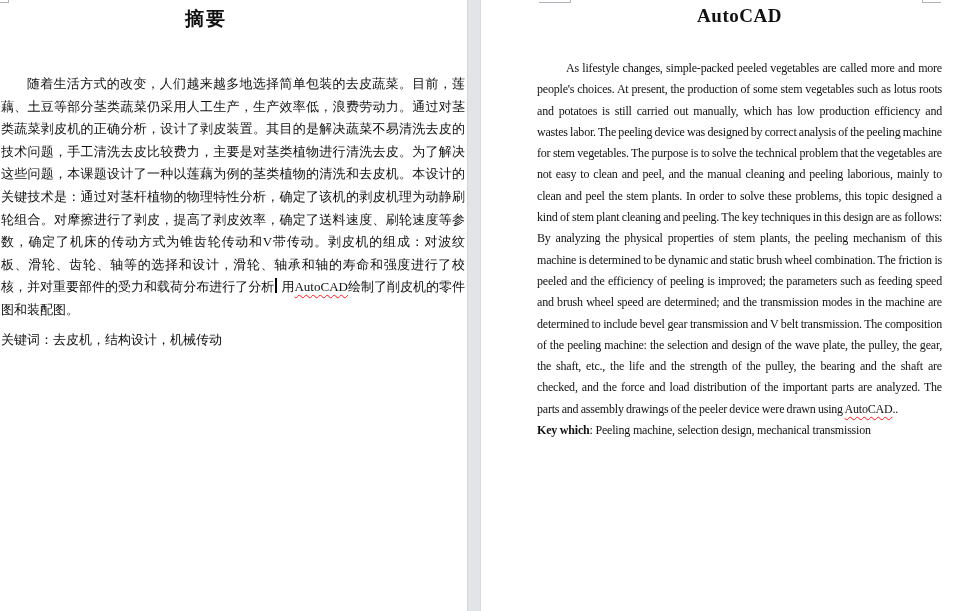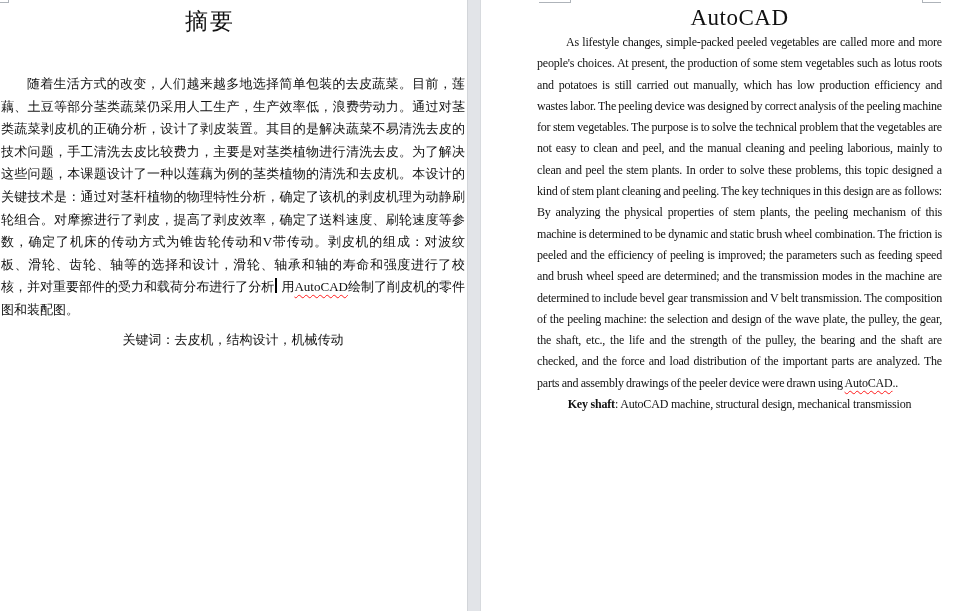--- a/index.html
+++ b/index.html
@@ -19,32 +19,32 @@
     background: #e2e4e8;
     border-left: 1px solid #d2d5d9; border-right: 1px solid #d7dade;
     box-sizing: border-box;
   }
   .mark { position: absolute; background: #aeb3b9; }
   .mark-h { height: 1px; }
   .mark-v { width: 1px; }
 
   .title {
     position: absolute;
-    font-size: 23px;
-    font-weight: 400;
+    font-size: 19px;
+    font-weight: 700;
     white-space: nowrap;
   }
   #zh-title { left: 185px; top: 6px; letter-spacing: 2px; }
   #en-title { left: 56px; top: 5px; width: 405px; text-align: center; letter-spacing: 0.5px; }
 
   .col { position: absolute; }
   #zh-col { left: 1px; top: 46px; width: 464px; }
-  #en-col { left: 56px; top: 32px; width: 405px; }
+  #en-col { left: 56px; top: 58px; width: 405px; }
 
-  .para, .kw { margin: 0; text-align: center; }
+  .para, .kw { margin: 0; }
   #zh-para {
     font-size: 13px; line-height: 22.6px;
     text-align: justify; text-align-last: left;
     text-indent: 2em;
     word-break: break-all;
     margin-top: 27px;
   }
   #zh-kw { margin-top: 7px; font-size: 13px; line-height: 22.6px; }
   #en-para {
     font-size: 12px; line-height: 21.3px;
@@ -86,15 +86,15 @@
 <div id="page-gap"></div>
 
 <div id="right-page" class="page">
   <div class="mark mark-h" style="left:58px; top:2px; width:32px;"></div>
   <div class="mark mark-v" style="left:89px; top:0; height:3px;"></div>
   <div class="mark mark-h" style="left:441px; top:2px; width:19px;"></div>
   <div class="mark mark-v" style="left:441px; top:0; height:3px;"></div>
   <div class="title" id="en-title">AutoCAD</div>
   <div class="col" id="en-col">
     <p class="para" id="en-para"><span>As lifestyle changes, simple-packed peeled vegetables are called more and more people's choices. At present, the production of some stem vegetables such as lotus roots and potatoes is still carried out manually, which has low production efficiency and wastes labor. The peeling device was designed by correct analysis of the peeling machine for stem vegetables. The purpose is to solve the technical problem that the vegetables are not easy to clean and peel, and the manual cleaning and peeling laborious, mainly to clean and peel the stem plants. In order to solve these problems, this topic designed a kind of stem plant cleaning and peeling. The key techniques in this design are as follows: By analyzing the physical properties of stem plants, the peeling mechanism of this machine is determined to be dynamic and static brush wheel combination. The friction is peeled and the efficiency of peeling is improved; the parameters such as feeding speed and brush wheel speed are determined; and the transmission modes in the machine are determined to include bevel gear transmission and V belt transmission. The composition of the peeling machine: the selection and design of the wave plate, the pulley, the gear, the shaft, etc., the life and the strength of the pulley, the bearing and the shaft are checked, and the force and load distribution of the important parts are analyzed. The parts and assembly drawings of the peeler device were drawn using </span><span class="seg-squiggle">AutoCAD</span><span>..</span></p>
-    <p class="kw" id="en-kw"><span class="seg-bold">Key shaft</span><span>: AutoCAD machine, structural design, mechanical transmission</span></p>
+    <p class="kw" id="en-kw"><span class="seg-bold">Key which</span><span>: Peeling machine, selection design, mechanical transmission</span></p>
   </div>
 </div>
 
 </body></html>

